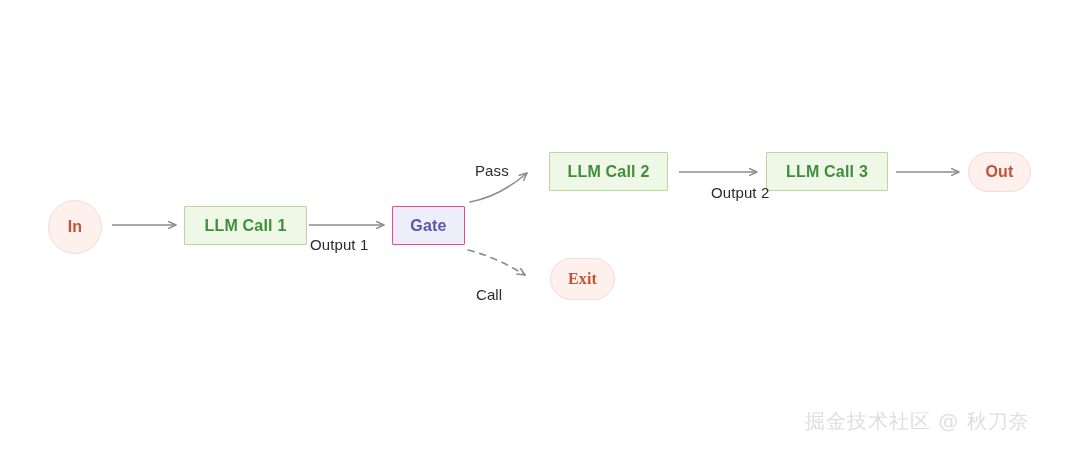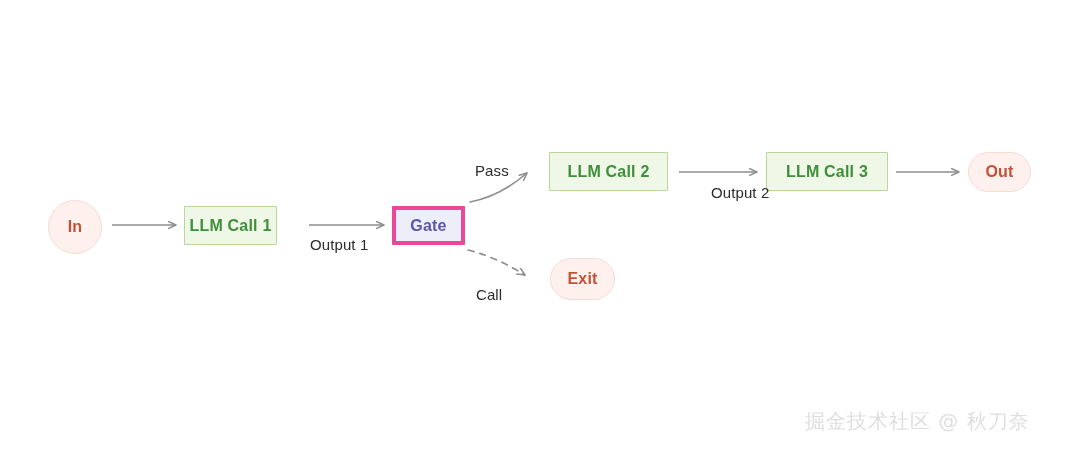--- a/index.html
+++ b/index.html
@@ -36,21 +36,21 @@
   }
   .node-process {
     background: #eff7e7;
     border: 1px solid #b9d79a;
     color: #3f8f3a;
     font-size: 16px;
     border-radius: 1px;
   }
   .node-gate {
     background: #edeefa;
-    border: 4px solid #ec4899;
+    border: 1px solid #ec4899;
     color: #5b55b0;
     font-size: 16px;
     border-radius: 1px;
   }
   .node-terminal {
     background: #fdf0ed;
     border: 1px solid #f3ddd6;
     color: #c15436;
     font-size: 16px;
   }
@@ -99,41 +99,41 @@
 
     <line x1="679" y1="172" x2="757" y2="172" stroke="#8d8d8d" stroke-width="1.6" marker-end="url(#arrowhead)"></line>
 
     <line x1="896" y1="172" x2="959" y2="172" stroke="#8d8d8d" stroke-width="1.6" marker-end="url(#arrowhead)"></line>
   </svg>
 
   <div class="node node-terminal shape-circle" style="left:48px; top:200px; width:54px; height:54px;">
     <span>In</span>
   </div>
 
-  <div class="node node-process" style="left:184px; top:206px; width:93px; height:39px;">
+  <div class="node node-process" style="left:184px; top:206px; width:123px; height:39px;">
     <span>LLM Call 1</span>
   </div>
 
   <div class="node node-gate" style="left:392px; top:206px; width:73px; height:39px;">
     <span>Gate</span>
   </div>
 
   <div class="node node-process" style="left:549px; top:152px; width:119px; height:39px;">
     <span>LLM Call 2</span>
   </div>
 
   <div class="node node-process" style="left:766px; top:152px; width:122px; height:39px;">
     <span>LLM Call 3</span>
   </div>
 
   <div class="node node-terminal shape-stadium" style="left:968px; top:152px; width:63px; height:40px;align-items:center;">
     <span>Out</span>
   </div>
 
-  <div class="node node-terminal shape-stadium" style="left:550px; top:258px; width:65px; height:42px;">
+  <div class="node node-terminal shape-stadium" style="left:550px; top:258px; width:65px; height:42px;font-family:Liberation Serif, serif;">
     <span>Exit</span>
   </div>
 
   <div class="edge-label" style="left:310px; top:236px;">Output 1</div>
 
   <div class="edge-label" style="left:475px; top:138px;margin-top:24px;">Pass</div>
 
   <div class="edge-label" style="left:476px; top:286px;">Call</div>
 
   <div class="edge-label" style="left:680px; top:184px;margin-left:31px;">Output 2</div>

